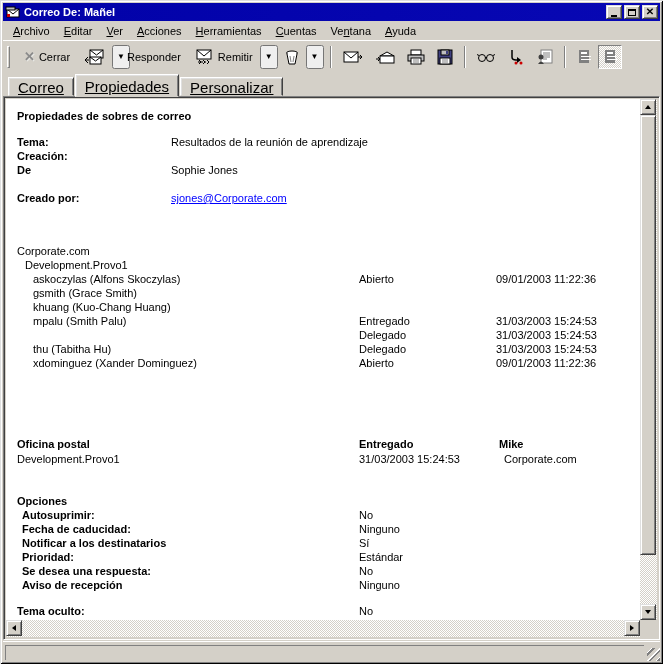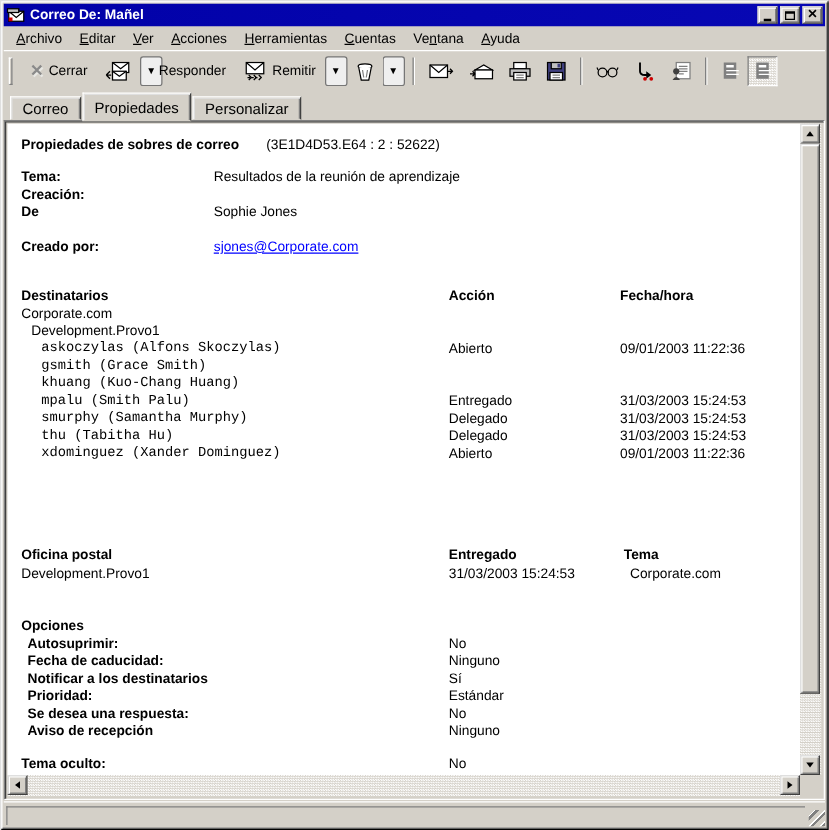--- a/index.html
+++ b/index.html
@@ -30,36 +30,36 @@
   .drop{font-size:8px;color:#000;padding:0 3px;height:24px;display:flex;align-items:center;}
   .tsep{width:2px;height:22px;border-left:1px solid #808080;border-right:1px solid #fff;margin:0 4px;}
   .xglyph{font-size:13px;font-weight:bold;color:#8a8a8a;text-shadow:1px 1px 0 #e8e8e4;line-height:13px;}
   .viewbtn{width:24px;height:24px;display:flex;align-items:center;justify-content:center;background:transparent;border:1px solid transparent;}
   .viewbtn.active{border-color:#808080 #fff #fff #808080;background-image:conic-gradient(#fff 0 25%,#d4d0c8 0 50%,#fff 0 75%,#d4d0c8 0);background-size:2px 2px;}
   .viewglyph{width:14px;height:13px;background:#808080;position:relative;}
   .viewglyph:before{content:"";position:absolute;left:2px;top:2px;width:6px;height:2px;background:#fff;}
   .viewglyph:after{content:"";position:absolute;left:2px;top:6px;width:10px;height:1px;background:#fff;box-shadow:0 3px 0 #fff;}
   
   .tabrow{height:24px;position:relative;padding:0 0 0 5px;display:flex;align-items:flex-end;flex:0 0 auto;}
-  .tab{position:relative;font-size:12px;padding:3px 9px 3px 9px;background:#d4d0c8;
+  .tab{position:relative;font-size:15px;padding:3px 9px 3px 9px;background:#d4d0c8;
     border:1px solid;border-color:#fff #404040 transparent #fff;box-shadow:inset 1px 1px 0 #dfdfdf,inset -1px 0 0 #808080;
-    height:19px;line-height:13px;margin-right:1px;white-space:nowrap;}
+    height:19px;line-height:13px;margin-right:1px;white-space:nowrap;text-decoration:underline;}
   .tab.active{height:23px;z-index:3;padding-top:5px;margin-bottom:-1px;}
   
   .contentframe{position:relative;flex:1 1 auto;background:#d4d0c8;
     border:1px solid;border-color:#808080 #fff #fff #808080;
     box-shadow:inset 1px 1px 0 #404040, inset -1px -1px 0 #d4d0c8;z-index:2;}
   .docwrap{position:absolute;left:2px;top:2px;right:19px;bottom:19px;background:#fff;overflow:hidden;}
   .doc{position:relative;width:100%;height:100%;}
   .ln{position:absolute;left:0;right:0;height:13px;font-size:11px;line-height:13px;white-space:nowrap;color:#000;}
   .ln span{position:absolute;top:0;}
   .b{font-weight:bold;}
   .cL{left:11px;}
   .cL1{left:19px;}
-  .cL2{left:27px;font-family:Liberation Mono, monospace;}
+  .cL2{left:27px;}
   .cV{left:165px;}
   .cA{left:353px;}
   .cD{left:490px;}
   .cR{left:493px;}
   .cRv{left:498px;}
   .cO{left:16px;}
   .link{color:#0000ff;text-decoration:underline;cursor:pointer;}
   
   .dither{background-image:conic-gradient(#fff 0 25%,#d4d0c8 0 50%,#fff 0 75%,#d4d0c8 0);background-size:2px 2px;}
   .vscroll{position:absolute;top:2px;right:2px;bottom:19px;width:17px;}
@@ -233,45 +233,39 @@
     <span class="tab active">Propiedades</span>
     <span class="tab">Personalizar</span>
   </div>
 
   <div class="contentframe">
     <div class="docwrap">
       <div class="doc">
 
         <div class="ln" style="top:11px">
           <span class="cL b">Propiedades de sobres de correo</span>
-          <span style="left:207px">(3E1D4D53.E64 : 2 : 52622)</span>
         </div>
 
         <div class="ln" style="top:37px">
           <span class="cL b">Tema:</span>
           <span class="cV">Resultados de la reunión de aprendizaje</span>
         </div>
         <div class="ln" style="top:51px">
           <span class="cL b">Creación:</span>
         </div>
         <div class="ln" style="top:93px">
           <span class="cL b">Creado por:</span>
           <span class="cV link">sjones@Corporate.com</span>
         </div>
 
         <div class="ln" style="top:65px">
           <span class="cL b">De</span>
           <span class="cV">Sophie Jones</span>
         </div>
 
-        <div class="ln" style="top:132px">
-          <span class="cL b">Destinatarios</span>
-          <span class="cA b">Acción</span>
-          <span class="cD b">Fecha/hora</span>
-        </div>
 
         <div class="ln" style="top:146px">
           <span class="cL">Corporate.com</span>
         </div>
         <div class="ln" style="top:160px">
           <span class="cL1">Development.Provo1</span>
         </div>
         <div class="ln" style="top:174px">
           <span class="cL2">askoczylas (Alfons Skoczylas)</span>
           <span class="cA">Abierto</span>
@@ -282,39 +276,38 @@
         </div>
         <div class="ln" style="top:202px">
           <span class="cL2">khuang (Kuo-Chang Huang)</span>
         </div>
         <div class="ln" style="top:216px">
           <span class="cL2">mpalu (Smith Palu)</span>
           <span class="cA">Entregado</span>
           <span class="cD">31/03/2003 15:24:53</span>
         </div>
         <div class="ln" style="top:230px">
-          <span class="cL2">smurphy (Samantha Murphy)</span>
           <span class="cA">Delegado</span>
           <span class="cD">31/03/2003 15:24:53</span>
         </div>
         <div class="ln" style="top:244px">
           <span class="cL2">thu (Tabitha Hu)</span>
           <span class="cA">Delegado</span>
           <span class="cD">31/03/2003 15:24:53</span>
         </div>
         <div class="ln" style="top:258px">
           <span class="cL2">xdominguez (Xander Dominguez)</span>
           <span class="cA">Abierto</span>
           <span class="cD">09/01/2003 11:22:36</span>
         </div>
 
         <div class="ln" style="top:339px">
           <span class="cL b">Oficina postal</span>
           <span class="cA b">Entregado</span>
-          <span class="cR b">Tema</span>
+          <span class="cR b">Mike</span>
         </div>
         <div class="ln" style="top:354px">
           <span class="cL">Development.Provo1</span>
           <span class="cA">31/03/2003 15:24:53</span>
           <span class="cRv">Corporate.com</span>
         </div>
 
         <div class="ln" style="top:396px">
           <span class="cL b">Opciones</span>
         </div>

